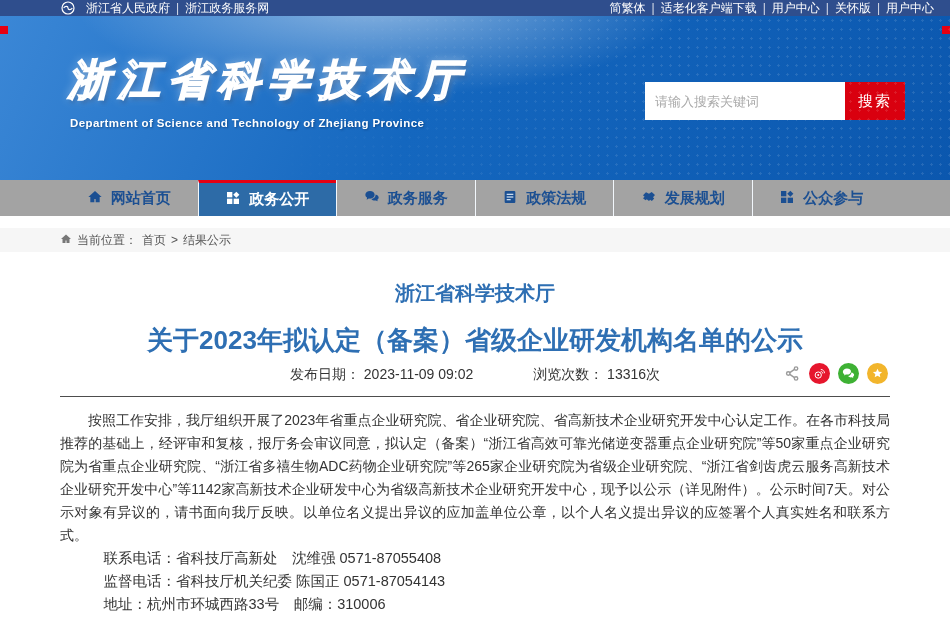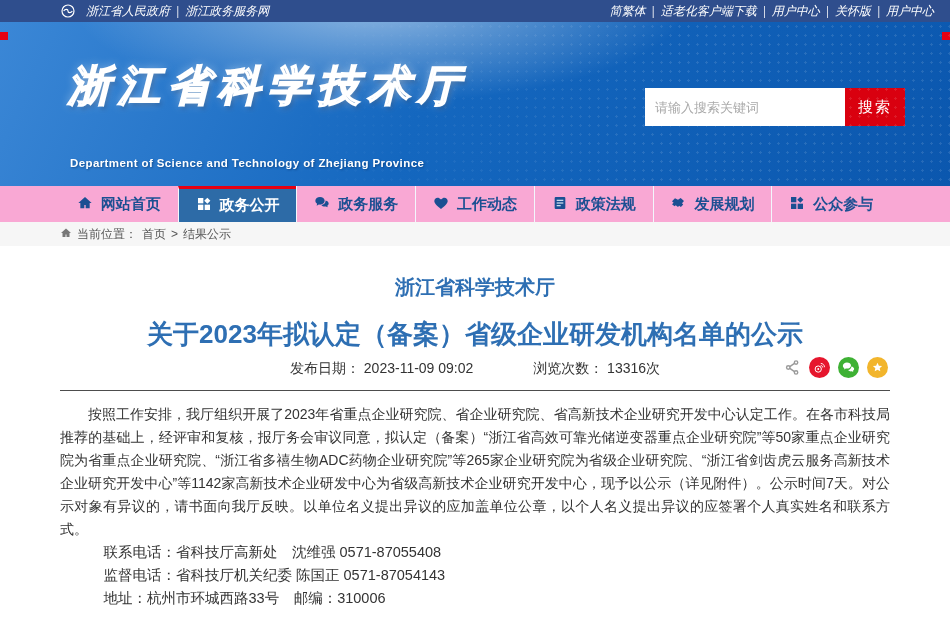--- a/index.html
+++ b/index.html
@@ -1,64 +1,64 @@
 <!DOCTYPE html>
 <html><head>
 <meta charset="utf-8">
 <style>
   * { box-sizing: border-box; margin: 0; padding: 0; }
   html,body { width:950px; height:626px; overflow:hidden; }
   body { font-family:"Liberation Sans",sans-serif; background:#fff; position:relative; }
 
   
-  .topbar { height:22px; background:#2f4e8d; color:#fff; font-size:12px;
+  .topbar { height:16px; background:#2f4e8d; color:#fff; font-size:12px;
             display:flex; align-items:center; justify-content:space-between;
-            padding:0 16px 0 60px;font-style:italic; }
+            padding:0 16px 0 60px; }
   .topbar a { color:#fff; text-decoration:none; }
   .topbar .grp { display:flex; align-items:center; gap:6px; }
   .topbar .sep { opacity:.8; }
   .gov-logo { width:16px; height:16px; display:inline-block; margin-right:4px; }
 
   
   .banner { height:164px; position:relative;
     background:
       radial-gradient(ellipse at 40% -10%, rgba(255,255,255,.50), rgba(255,255,255,0) 38%),
       linear-gradient(115deg, #3b87d6 0%, #1467bf 45%, #0b57ae 100%);
     overflow:hidden; }
   .banner::after { content:""; position:absolute; inset:0;
       background-image: radial-gradient(rgba(255,255,255,.22) 1px, transparent 1.3px);
       background-size: 9px 9px; opacity:.5; pointer-events:none;
       -webkit-mask-image: linear-gradient(100deg, transparent 30%, #000 70%); }
   .site-title { position:absolute; left:68px; top:36px; font-size:42px; font-weight:bold;
       font-style:italic; letter-spacing:8px; color:rgba(255,255,255,.18);
       -webkit-text-stroke:1.6px #fff;
       text-shadow:0 0 10px rgba(255,255,255,.55), 2px 3px 4px rgba(0,40,90,.45); }
-  .site-sub { position:absolute; left:70px; top:135px; color:#fff; font-size:11.5px;
+  .site-sub { position:absolute; left:70px; top:101px; color:#fff; font-size:11.5px;
       font-weight:bold; letter-spacing:.4px; text-shadow:1px 1px 2px rgba(0,40,90,.5); }
   .searchbar { position:absolute; right:45px; top:66px; display:flex; height:38px; }
   .searchbar input { width:200px; height:38px; border:0; outline:none; padding:0 10px;
       font-size:13px; color:#333; font-family:"Liberation Sans",sans-serif; }
   .searchbar input::placeholder { color:#a9a9a9; }
   .searchbar button { width:60px; height:38px; border:0; background:#d9000f; color:#ffffff;
       font-size:15px; cursor:pointer; font-family:"Liberation Sans",sans-serif; letter-spacing:2px; }
   .edge-dot { position:absolute; width:8px; height:8px; background:#e60012; top:10px; }
   .edge-dot.l { left:0; } .edge-dot.r { right:0; }
 
   
-  .navbar { height:36px; background:#f9a8d4; }
+  .navbar { height:36px; background:#a3a3a3; }
   .nav-inner { width:830px; height:36px; margin:0 auto; display:flex; }
   .nav-item { flex:1; display:flex; align-items:center; justify-content:center; gap:8px;
       color:#1b4f92; font-size:15px; font-weight:bold; text-decoration:none; position:relative; }
   .nav-item + .nav-item { border-left:1px solid #f2f7fc; }
   .nav-item svg { width:16px; height:16px; fill:currentColor; }
   .nav-item.active { background:#2d6ba7; color:#fff; border-top:3px solid #e60012;text-align:right; }
 
   
   .crumbbar { height:24px; background:#f6f6f6; }
-  .crumb { width:830px; margin:0 auto; height:24px; display:flex; align-items:center;
+  .crumb { width:830px; margin:12px auto; height:24px; display:flex; align-items:center;
       gap:5px; font-size:12px; color:#555; }
   .crumb svg { width:12px; height:12px; fill:#777; }
   .crumb a { color:#555; text-decoration:none; }
 
   
   .content { width:830px; margin:0 auto; padding-top:28px; color:#333; }
   .t1 { text-align:center; color:#2e6fb3; font-size:20px; font-weight:600; }
   .t2 { text-align:center; color:#2e6fb3; font-size:26px; font-weight:700; margin-top:16px; }
   .meta { position:relative; margin-top:8px; padding-bottom:12px; border-bottom:1px solid #4d4d4d;
       text-align:center; font-size:14px; color:#333; }
@@ -129,26 +129,20 @@
       <span>政务公开</span>
     </a>
     <a href="#" class="nav-item">
       <span><svg viewBox="0 0 24 24" width="16" height="16" fill="currentColor">
             <path d="M9 3C5.1 3 2 5.5 2 8.7c0 1.8 1 3.4 2.6 4.4L4 16l3.2-1.7c.6.1 1.2.2 1.8.2 3.9 0 7-2.5 7-5.8S12.9 3 9 3z"></path>
             <path d="M17.3 8.1c2.7.5 4.7 2.3 4.7 4.5 0 1.4-.8 2.6-2 3.5l.5 2.4-2.7-1.4c-.5.1-1 .2-1.6.2-2.2 0-4.1-1-5.1-2.4 3.5-.4 6.2-2.7 6.2-5.6v-1.2z"></path>
           </svg></span>
       <span>政务服务</span>
     </a>
     <a href="#" class="nav-item">
-      <span><svg viewBox="0 0 24 24" width="16" height="16" fill="currentColor">
-            <path d="M12 21C6 16 2 12.7 2 8.9 2 6.1 4.2 4 6.9 4c1.8 0 3.5.9 4.4 2.3h1.4C13.6 4.9 15.3 4 17.1 4 19.8 4 22 6.1 22 8.9c0 3.8-4 7.1-10 12.1z"></path>
-          </svg></span>
-      <span>工作动态</span>
-    </a>
-    <a href="#" class="nav-item">
       <span><svg viewBox="0 0 24 24" width="16" height="16">
             <rect x="4" y="3" width="16" height="18" rx="1.5" fill="currentColor"></rect>
             <g stroke="#d9e6f4" stroke-width="1.8">
               <line x1="7" y1="8" x2="17" y2="8"></line>
               <line x1="7" y1="12" x2="17" y2="12"></line>
               <line x1="7" y1="16" x2="13" y2="16"></line>
             </g>
           </svg></span>
       <span>政策法规</span>
     </a>

